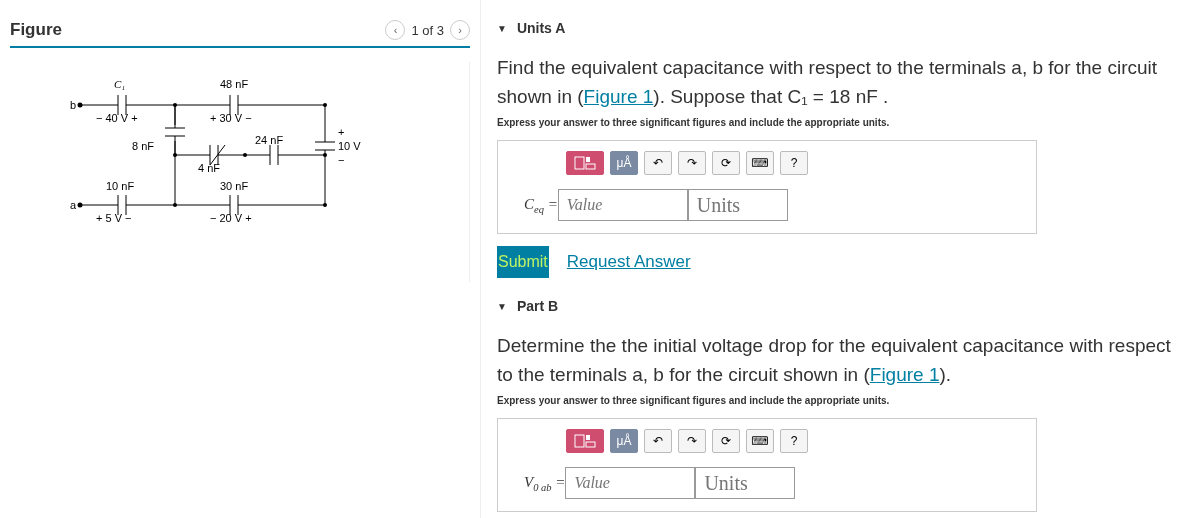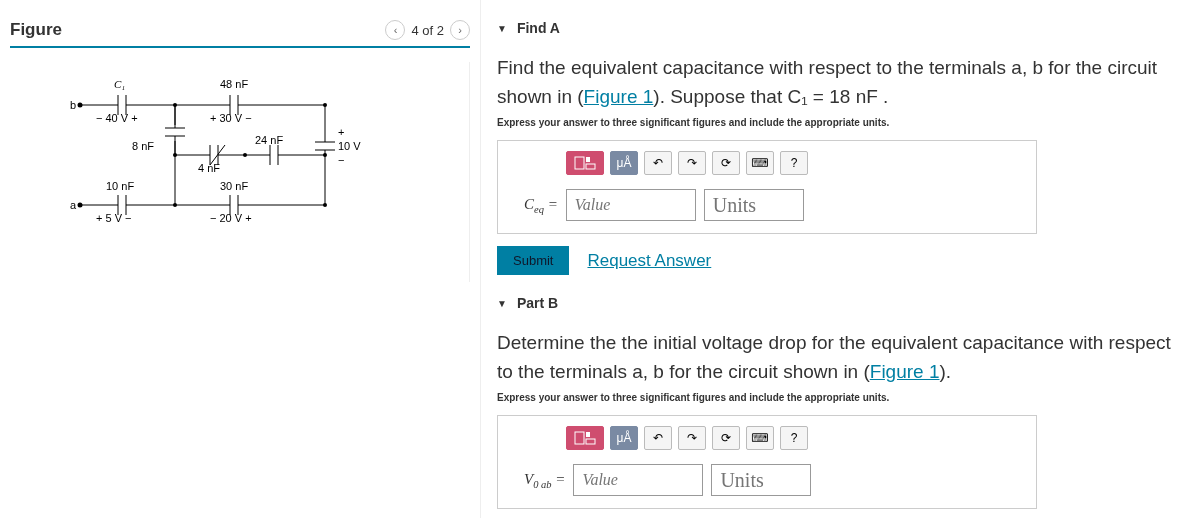--- a/index.html
+++ b/index.html
@@ -18,40 +18,40 @@
 .tri { font-size: 10px; cursor: pointer; }
 .prompt { font-size: 19px; margin-bottom: 6px; line-height: 1.5; }
 .prompt a { color: #007fa3; text-decoration: underline; }
 .instr { font-weight: bold; font-size: 10px; margin-bottom: 12px; }
 
 .answer-box { border: 1px solid #ccc; padding: 10px 10px 12px 18px; width: 540px; }
 .tool-row { display: flex; gap: 6px; align-items: center; margin: 0 0 14px 50px; }
 .tool-btn { width: 28px; height: 24px; border: 1px solid #bbb; background: #f5f5f5; display: flex; align-items: center; justify-content: center; font-size: 12px; cursor: pointer; border-radius: 2px; }
 .tool-btn.fmt { background: #cf4d6f; color: #fff; border-color: #cf4d6f; width: 38px; }
 .tool-btn.mu { background: #7a8aa3; color: #fff; border-color: #7a8aa3; }
-.input-row { display: flex; align-items: center; gap: 8px; margin-left: 8px; }
+.input-row { display: flex; align-items: center; margin-left: 8px; }
 .lbl { font-style: italic; font-family: 'Times New Roman', serif; font-size: 15px; }
 .val-input { width: 130px; height: 32px; border: 1px solid #999; padding: 0 8px; font-style: italic; color: #0f766e; font-family: 'Times New Roman', serif; font-size: 16px; }
 .unit-input { width: 100px; height: 32px; border: 1px solid #999; padding: 0 8px; color: #888; font-family: 'Times New Roman', serif; font-size: 20px; }
 
 .submit-row { display: flex; align-items: center; gap: 18px; margin-top: 12px; }
-.submit-btn { background: #007fa3; color: #0f172a; border: none; padding: 7px 16px; font-size: 13px; cursor: pointer; }
+.submit-btn { background: #007fa3; color: #bef264; border: none; padding: 7px 1px; font-size: 16px; cursor: pointer; }
 .req-link { color: #007fa3; text-decoration: underline; font-size: 17px; cursor: pointer; }
 
 .sub { font-size: 0.7em; vertical-align: sub; }
 </style>
 </head>
 <body>
 
 <div class="left-col">
   <div class="figure-heading">
     <span>Figure</span>
     <div class="pager">
       <button class="pager-btn">‹</button>
-      <span>4 of 2</span>
+      <span>1 of 3</span>
       <button class="pager-btn">›</button>
     </div>
   </div>
   <div class="hr"></div>
   <div class="figure-scroll">
     <svg class="circuit-svg" viewBox="0 0 320 180">
       <style>.t{font:11px Arial;} .s{font:11px 'Times New Roman'; font-style:italic;}</style>
 
       <circle cx="10" cy="35" r="2.5" fill="#000"></circle>
       <text x="0" y="39" class="t">b</text>
@@ -128,21 +128,21 @@
       <text x="140" y="152" class="t">− 20 V +</text>
     </svg>
   </div>
 </div>
 
 <div class="right-col">
 
   <div class="part-block">
     <div class="part-header">
       <span class="tri">▼</span>
-      <span>Find A</span>
+      <span>Units A</span>
     </div>
     <p class="prompt">
       <span>Find the equivalent capacitance with respect to the terminals a, b for the circuit shown in (</span><a href="#">Figure 1</a><span>). Suppose that C₁ = 18 nF .</span>
     </p>
     <p class="instr">Express your answer to three significant figures and include the appropriate units.</p>
     <div class="answer-box">
       <div class="tool-row">
         <button class="tool-btn fmt">
             <svg width="22" height="14">
               <rect x="1" y="1" width="9" height="12" fill="none" stroke="#fff"></rect>

